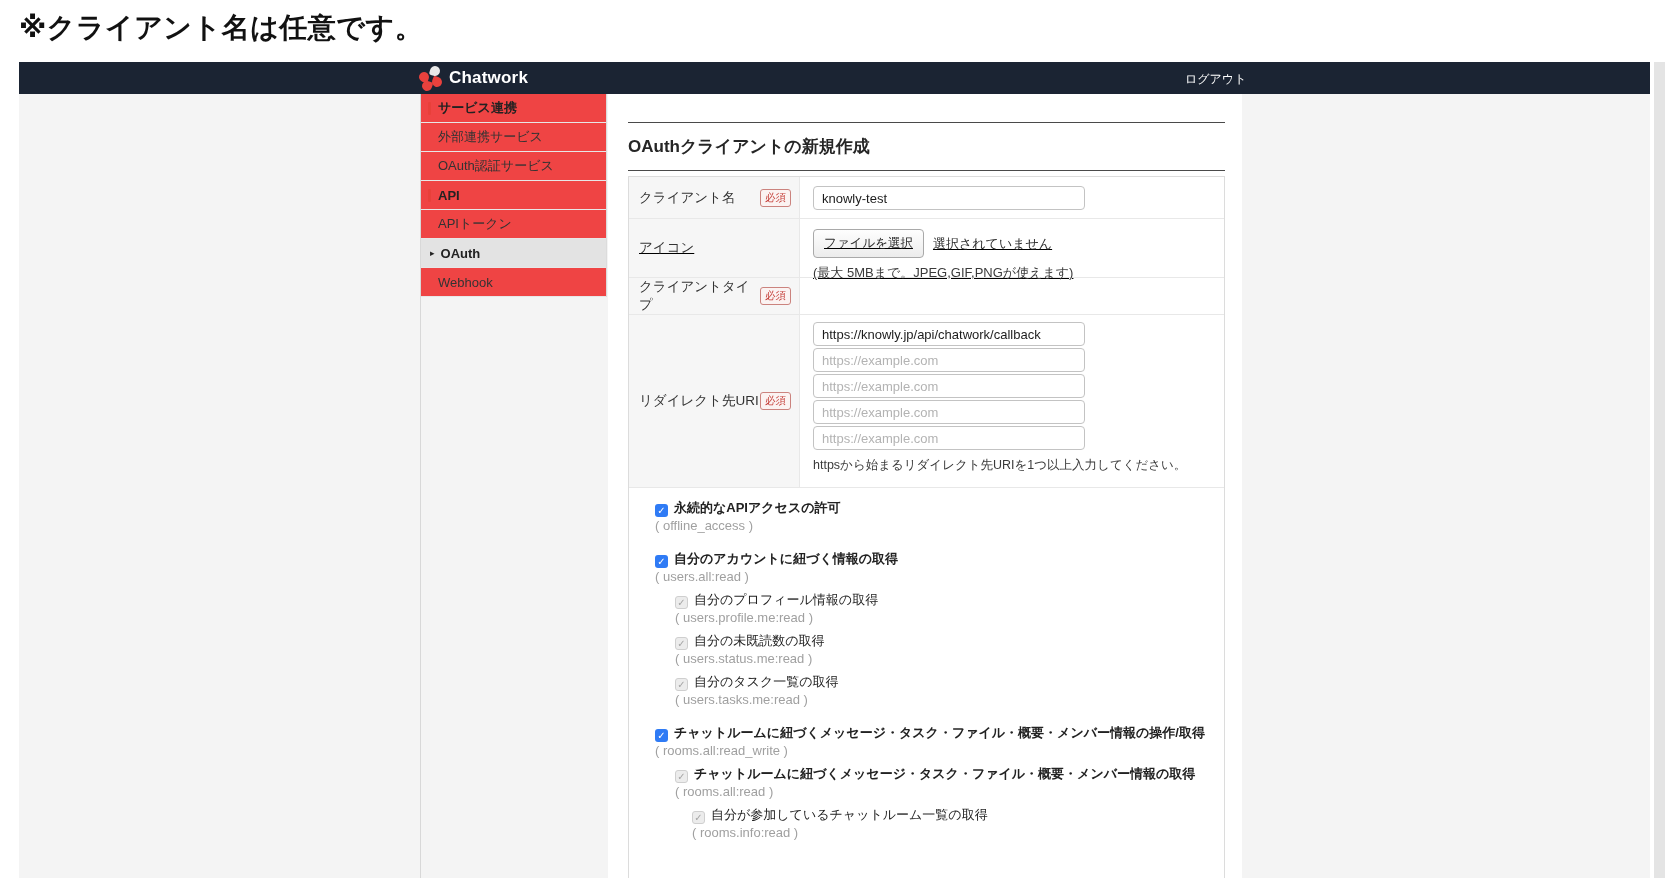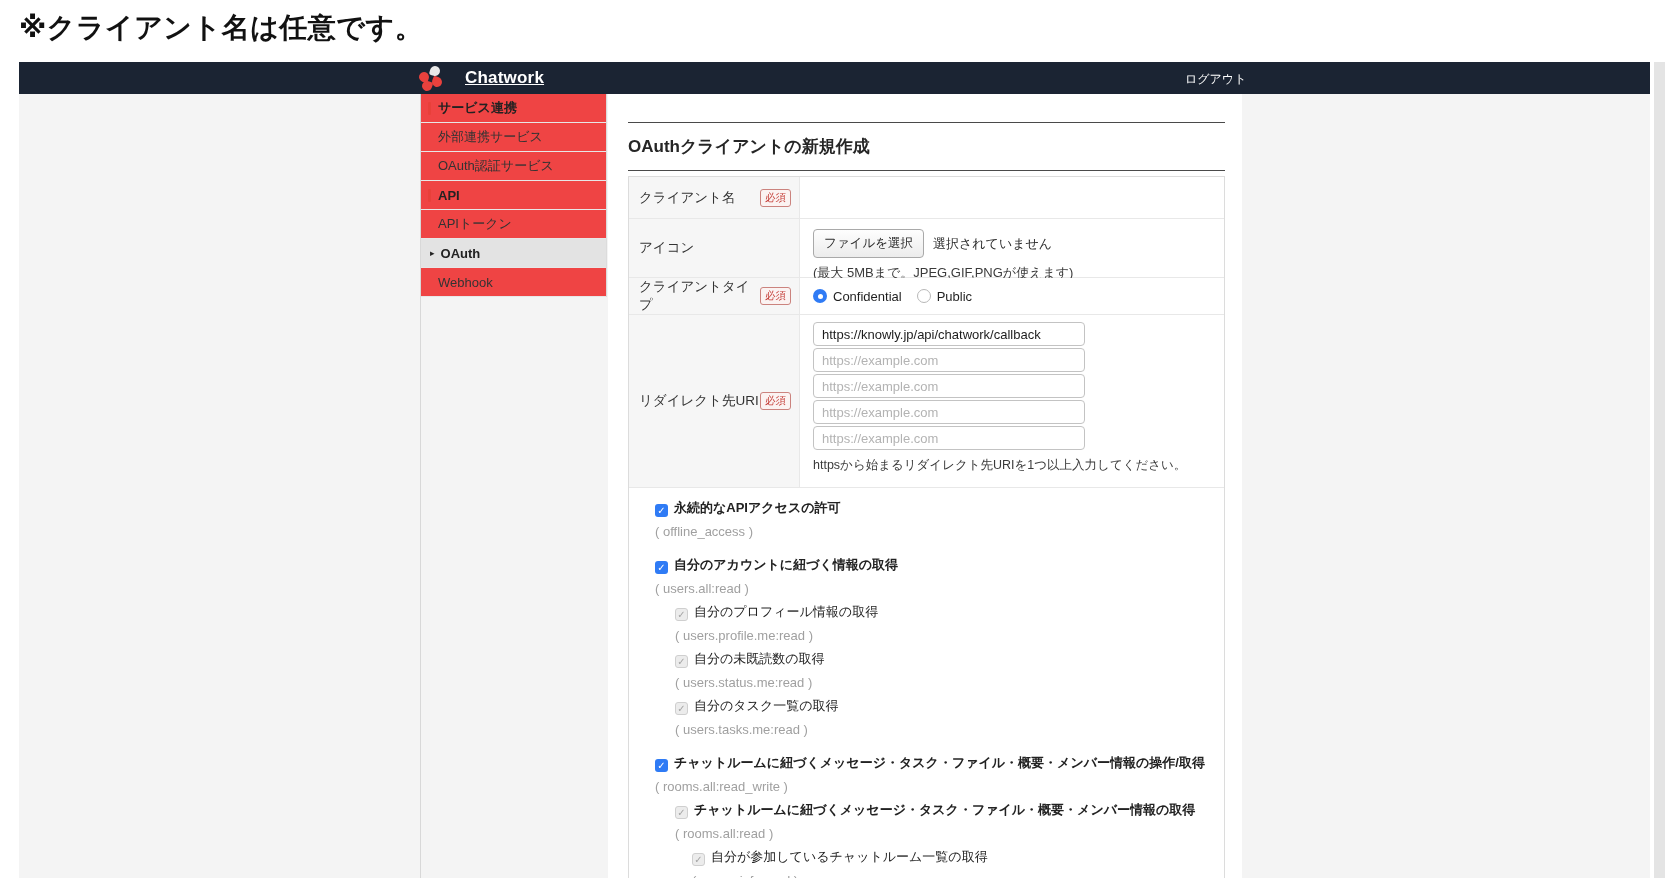--- a/index.html
+++ b/index.html
@@ -16,21 +16,21 @@
 
   
   .navbar { position:absolute; left:0; top:0; width:100%; height:32px; background:#1b2433; }
   .brand { position:absolute; left:399px; top:3px; height:26px; display:flex; align-items:center; }
   .logo { position:relative; width:26px; height:26px; }
   .petal { position:absolute; width:10px; height:10px; border-radius:50% 50% 50% 20%; background:#e8413d; }
   .petal.p-white { left:12px; top:1px;  background:#e9e9e9; transform:rotate(15deg); }
   .petal.p-left  { left:1px;  top:7px;  transform:rotate(-70deg); }
   .petal.p-right { left:14px; top:12px; transform:rotate(110deg); }
   .petal.p-bottom{ left:4px;  top:16px; transform:rotate(200deg); }
-  .brand-name { margin-left:21px; color:#fff; font-size:17px; font-weight:bold; letter-spacing:.2px;text-decoration:underline; }
+  .brand-name { margin-left:5px; color:#fff; font-size:17px; font-weight:bold; letter-spacing:.2px; }
   .logout { position:absolute; left:1166px; top:9px; color:#fff; font-size:12px; cursor:pointer; }
 
   
   .sidebar-line { position:absolute; left:401px; top:32px; width:1px; height:784px; background:#d8d8d8; }
   .sidebar { position:absolute; left:402px; top:32px; width:186px; background:#fff;
              border-right:1px solid #dcdcdc; }
   .side-item { height:29px; display:flex; align-items:center; border-bottom:1px solid #e7e7e7;
                font-size:13px; color:#333; padding-left:17px; cursor:pointer; background:#ef4444; }
   .side-item.section { font-weight:bold; color:#222; padding-left:7px; }
   .red-bar { width:3px; height:13px; background:#e8403a; border-radius:1px; margin-right:7px; }
@@ -45,21 +45,21 @@
 
   .form { position:absolute; left:20px; top:82px; width:597px;
           border:1px solid #dcdcdc; border-bottom:none; }
   .frow { display:flex; border-bottom:1px solid #e8e8e8; }
   .fcell-l { width:171px; background:#f6f6f6; border-right:1px solid #e8e8e8;
              display:flex; align-items:center; padding:0 8px 0 10px;
              font-size:13.5px; color:#333; flex-shrink:0; }
   .fcell-r { flex:1; background:#fff; padding-left:13px; }
   .badge { margin-left:auto; font-size:10.5px; color:#c5403a; background:#fbf3f2;
            border:1px solid #cb837e; border-radius:3px; padding:1px 4px; white-space:nowrap; }
-  .r1 { height:42px; } .r2 { height:59px; } .r3 { height:37px; } .r4 { height:173px; }
+  .r1 { height:42px; } .r2 { height:59px;text-decoration:underline; } .r3 { height:37px; } .r4 { height:173px; }
   .r5 { height:391px; border-bottom:none;flex-direction:column; }
 
   .txt { display:block; width:272px; height:24px; border:1px solid #c3c3c3; border-radius:4px;
          padding:0 8px; font-size:13px; color:#1c1c1c; background:#fff; outline:none;
          font-family:inherit; }
   .txt::placeholder { color:#b3b3b3; }
   .r1 .txt { margin-top:9px; }
 
   .file-row { margin-top:10px; display:flex; align-items:center; }
   .file-btn { height:29px; padding:0 10px; border:1px solid #a9a9a9; border-radius:4px;
@@ -76,21 +76,21 @@
   .radio.off { background:#fff; border:1px solid #b8b8b8; margin-left:15px; }
   .radio-lbl { margin-left:6px; cursor:pointer; }
 
   .txt-stack { padding-top:7px; }
   .txt-stack .txt { margin-bottom:2px;padding-left:8px; }
   .uri-note { margin-top:7px; font-size:12.5px; color:#3a3a3a; }
 
   .scopes { padding:11px 12px 0 13px; font-size:13px; color:#222; }
   .lbl { line-height:17px; }
   .bold { font-weight:bold; }
-  .code { line-height:17px; color:#a0a0a0;margin-top:6px; }
+  .code { line-height:17px; color:#a0a0a0; }
   .g { margin-top:16px; }
   .sub { margin-left:20px; margin-top:6px; }
   .sub2 { margin-left:37px; margin-top:6px; }
   .cb { display:inline-block; width:13px; height:13px; border-radius:3px; margin-right:6px;
         vertical-align:-2px; text-align:center; font-size:10px; cursor:pointer; }
   .cb::after { content:"✓"; }
   .cb.on { background:#2f7bf5; color:#fff; line-height:13px; }
   .cb.dis { background:#ececec; border:1px solid #cfcfcf; color:#a5a5a5; line-height:11px;
             cursor:default; }
 </style>
@@ -148,48 +148,43 @@
     <div class="page-title">OAuthクライアントの新規作成</div>
     <div class="hr hr2"></div>
 
     <div class="form">
 
       <div class="frow r1">
         <div class="fcell-l">
           <span>クライアント名</span>
           <span class="badge">必須</span>
         </div>
+        <div class="fcell-r">
+          <input class="txt" type="text" value="knowly-test" style="">
+        </div>
       </div>
 
       <div class="frow r2">
         <div class="fcell-l">
           <span>アイコン</span>
         </div>
         <div class="fcell-r">
           <div class="file-row">
             <button class="file-btn">ファイルを選択</button>
             <span class="file-status">選択されていません</span>
           </div>
           <div class="file-note">(最大 5MBまで。JPEG,GIF,PNGが使えます)</div>
         </div>
       </div>
 
       <div class="frow r3">
         <div class="fcell-l">
           <span>クライアントタイプ</span>
           <span class="badge">必須</span>
         </div>
-        <div class="fcell-r">
-          <div class="radio-row">
-            <span class="radio on"></span>
-            <span class="radio-lbl">Confidential</span>
-            <span class="radio off"></span>
-            <span class="radio-lbl">Public</span>
-          </div>
-        </div>
       </div>
 
       <div class="frow r4">
         <div class="fcell-l">
           <span>リダイレクト先URI</span>
           <span class="badge">必須</span>
         </div>
         <div class="fcell-r">
           <div class="txt-stack">
             <input class="txt" type="text" value="https://knowly.jp/api/chatwork/callback" style="">

